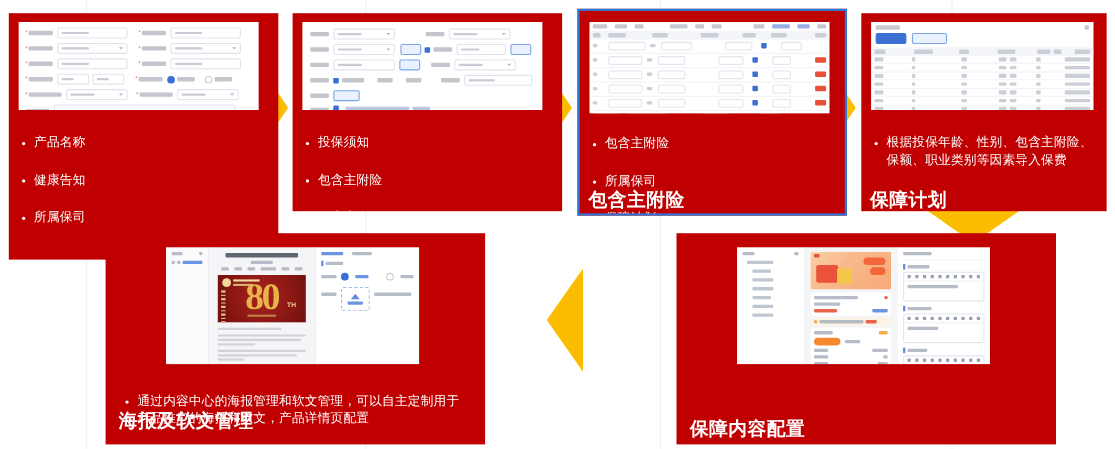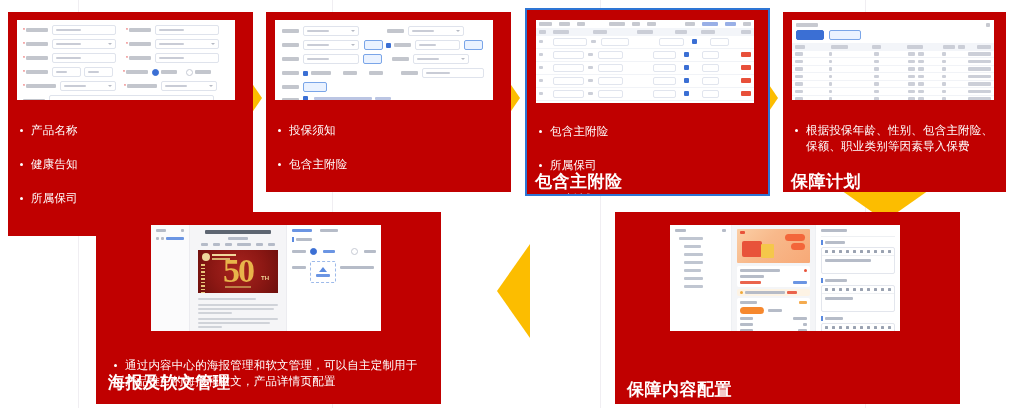--- a/index.html
+++ b/index.html
@@ -698,21 +698,21 @@
                 <i></i>
                   <i></i>
                   <i></i>
                   <i></i>
                   <i></i>
                   <i></i>
                   <i></i>
                   <i></i>
                   <i></i>
               </span>
-              <span class="p-70">50</span>
+              <span class="p-70">80</span>
               <span class="p-th">TH</span>
               <span style="position:absolute;left:50%;transform:translateX(-50%);bottom:5px;width:26px;height:2px;background:#c99a55;opacity:.8;"></span>
             </div>
             <div style="margin-top:5px;">
               <div class="p-txt" style="width:58px;"></div>
               <div class="p-txt" style="width:80px;margin-top:4px;"></div>
               <div class="p-txt" style="width:76px;"></div>
               <div class="p-txt" style="width:34px;"></div>
               <div class="p-txt" style="width:80px;margin-top:4px;"></div>
               <div class="p-txt" style="width:72px;"></div>

